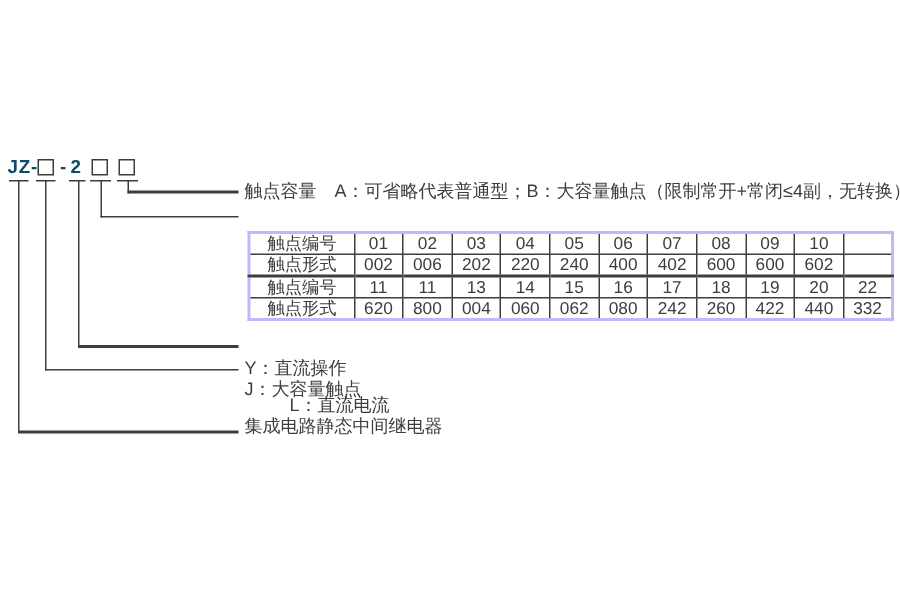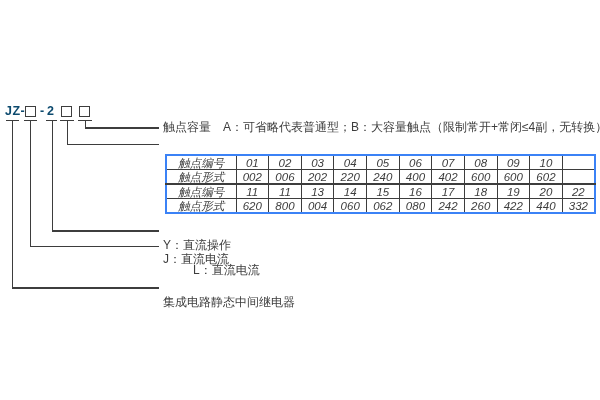--- a/index.html
+++ b/index.html
@@ -66,21 +66,21 @@
     line-height: 13px;
     white-space: nowrap;
     color: #3d3d3d;
   }
   #lab-capacity { top: 121px; }
   #lab-numform  { top: 137.5px; }
   #lab-case     { top: 224px; }
   #lab-y        { top: 239px; }
   #lab-j        { top: 253px; }
   #lab-l        { top: 264px; margin-left: 30px; }
-  #lab-product  { top: 296px; text-align: right; }
+  #lab-product  { top: 278px; text-align: right; }
 
   
   .contact-table {
     position: absolute;
     left: 165px;
     top: 154px;
     width: 431px;
     border-collapse: collapse;
     table-layout: fixed;
     font-size: 11.5px;
@@ -88,21 +88,21 @@
   }
   .contact-table td {
     border: 1px solid #3d3d3d;
     text-align: center;
     height: 12px;
     line-height: 12px;
     padding: 0.5px 0;
     overflow: hidden;
     white-space: nowrap;
   }
-  .contact-table { border: 2px solid #3b82f6; font-style: italic; }
+  .contact-table { border: 2px solid #c4b5fd; }
   .contact-table tr.sep td { border-top: 2px solid #3d3d3d; }
   .contact-table col.headcol { width: 70px; }
 </style>
 </head>
 <body>
 
 <div class="stage">
 
   <span class="model-part" id="mprefix">JZ-</span>
   <div class="model-box" id="box1"></div>
@@ -123,21 +123,21 @@
   <div class="vline" id="v4"></div>
   <div class="vline" id="v5"></div>
   <div class="hline" id="h1"></div>
   <div class="hline" id="h2"></div>
   <div class="hline" id="h3"></div>
   <div class="hline" id="h4"></div>
   <div class="hline" id="h5"></div>
 
   <div class="callout" id="lab-capacity">触点容量　A：可省略代表普通型；B：大容量触点（限制常开+常闭≤4副，无转换）</div>
   <div class="callout" id="lab-y">Y：直流操作</div>
-  <div class="callout" id="lab-j">J：直流电流</div>
+  <div class="callout" id="lab-j">J：大容量触点</div>
   <div class="callout" id="lab-l">L：直流电流</div>
   <div class="callout" id="lab-product">集成电路静态中间继电器</div>
 
   <table class="contact-table">
     <colgroup>
       <col class="headcol">
       <col span="11">
     </colgroup>
     <tbody>
         <tr>

